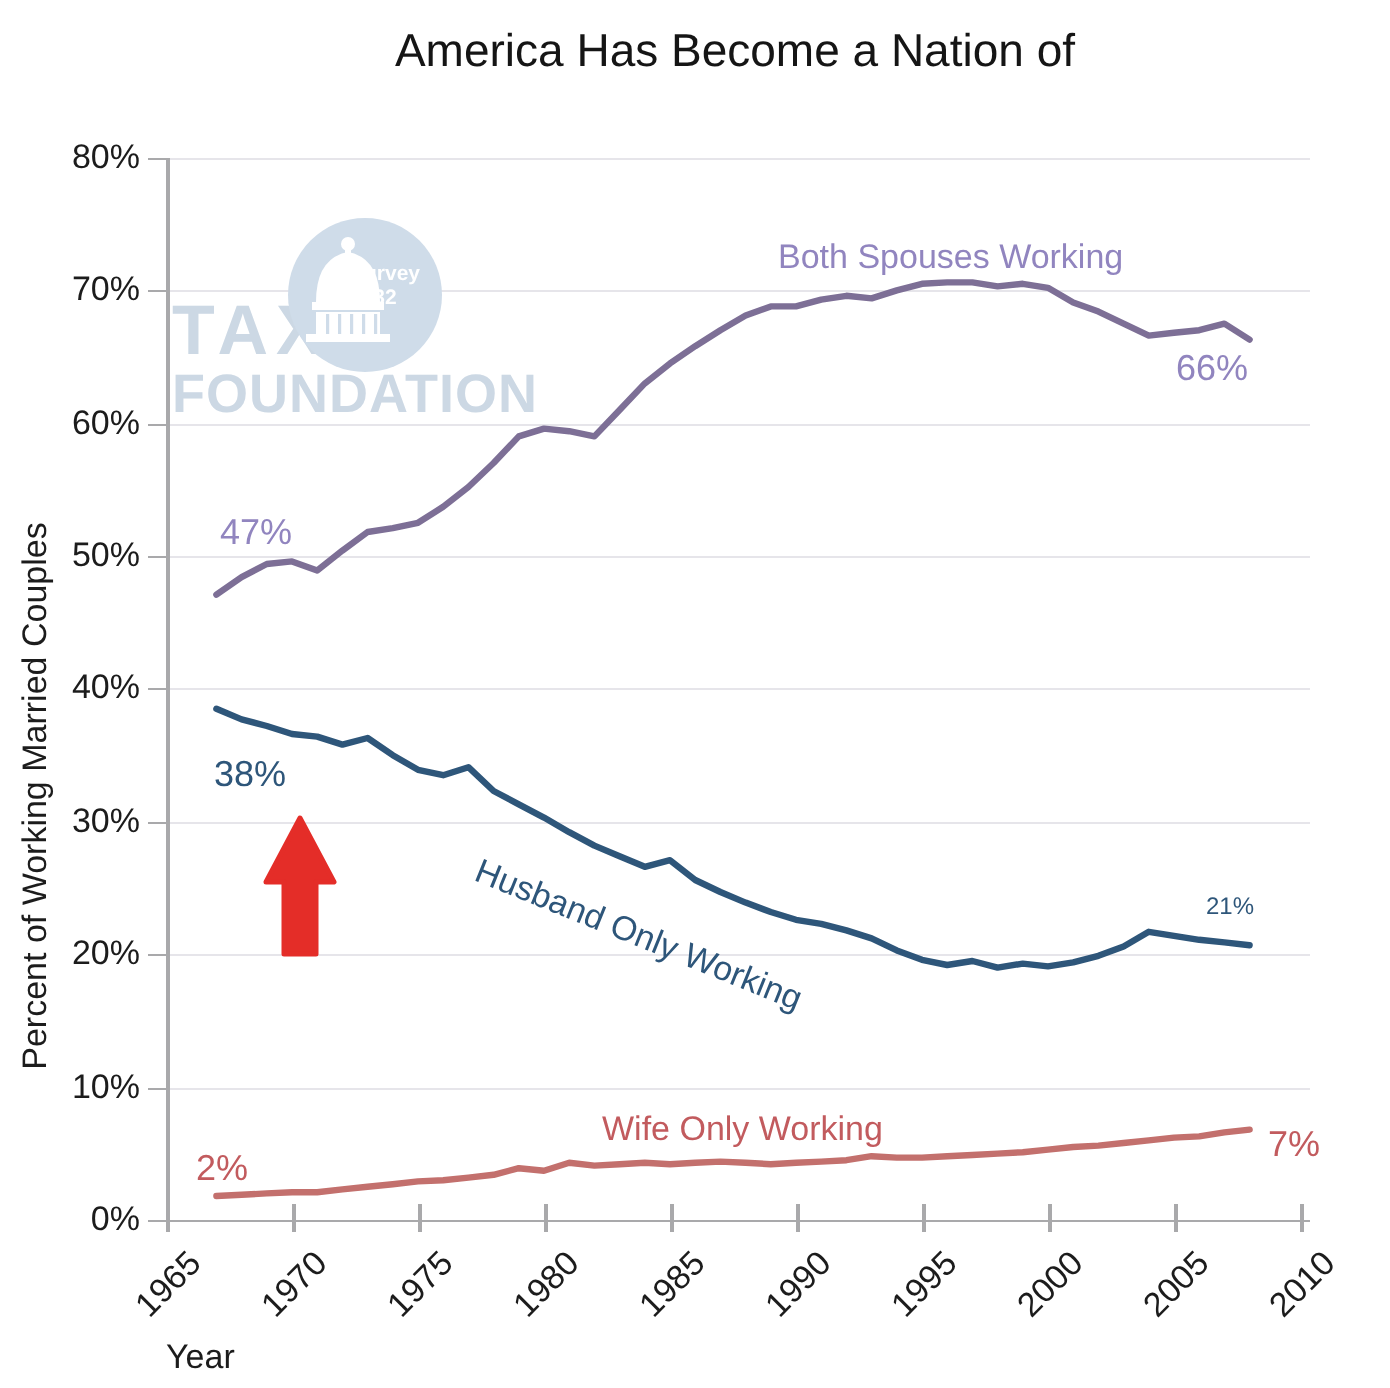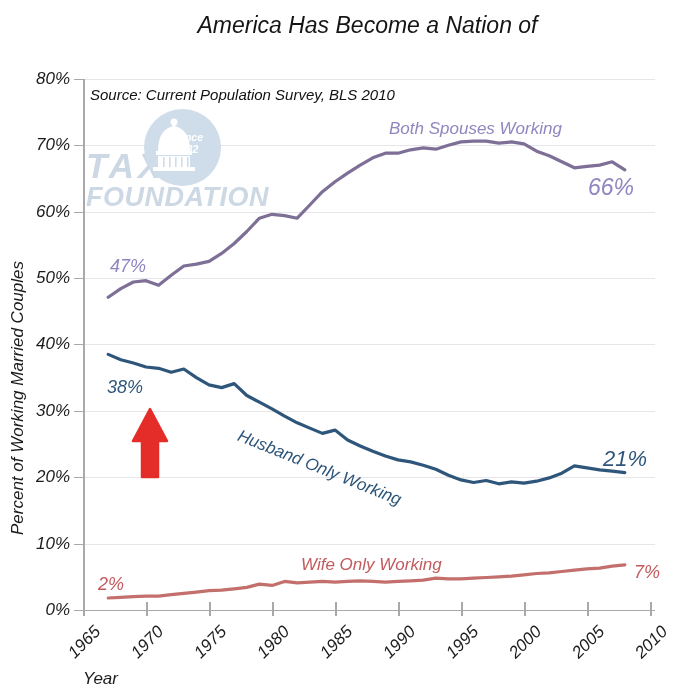--- a/index.html
+++ b/index.html
@@ -1,17 +1,17 @@
 <!DOCTYPE html>
 <html><head>
 <meta charset="utf-8">
 <style>
   html,body{margin:0;padding:0;background:#fff;}
   #stage{position:relative;width:695px;height:694px;background:#fff;overflow:hidden;
-         font-family:"Liberation Sans",sans-serif;color:#1c1c1c;font-style:italic;}
+         font-family:"Liberation Sans",sans-serif;color:#1c1c1c;}
   .abs{position:absolute;}
   
   #title{left:40px;top:12px;width:655px;text-align:center;font-size:23px;line-height:26px;color:#151515;z-index:6;}
   
   #source{left:90px;top:86px;font-size:15px;color:#111;z-index:6;}
   
   #ylabel{left:-232px;top:388px;width:500px;text-align:center;font-size:17px;transform:rotate(-90deg);z-index:6;}
   #xlabel{left:83px;top:669px;width:560px;text-align:left;font-size:17px;z-index:6;}
   
   #gridlayer{left:0;top:0;width:695px;height:694px;z-index:1;}
@@ -27,38 +27,37 @@
               transform:rotate(-45deg);transform-origin:100% 0%;}
   
   #wm-tax{left:86px;top:146px;font-size:35px;font-weight:bold;letter-spacing:4px;z-index:1;}
   #wm-foundation{left:86px;top:182px;font-size:27px;font-weight:bold;letter-spacing:0.5px;z-index:1;}
   #wm-badge{left:144px;top:109px;width:77px;height:77px;border-radius:50%;z-index:2;}
   #wm-since{left:175px;top:131px;width:40px;font-size:10.5px;font-weight:bold;color:#fff;line-height:1.15;z-index:3;text-align:left;}
   
   .anno{position:absolute;white-space:nowrap;}
   #anno-both-label{left:389px;top:119px;font-size:17px;}
   #anno-both-start{left:110px;top:256px;font-size:18px;}
-  #anno-both-end{left:588px;top:174px;font-size:23px;}
+  #anno-both-end{left:588px;top:174px;font-size:18px;}
   #anno-husband-label{left:242px;top:426px;font-size:17px;transform:rotate(22deg);transform-origin:0 0;}
   #anno-husband-start{left:107px;top:377px;font-size:18px;}
-  #anno-husband-end{left:603px;top:446px;font-size:22px;}
+  #anno-husband-end{left:603px;top:446px;font-size:12px;}
   #anno-wife-label{left:301px;top:555px;font-size:17px;}
   #anno-wife-start{left:98px;top:574px;font-size:18px;}
   #anno-wife-end{left:634px;top:562px;font-size:18px;}
 </style>
 </head>
 <body>
 
 <div id="stage">
 
   <div id="title" class="abs">
     <div>America Has Become a Nation of</div>
   </div>
 
-  <div id="source" class="abs">Source: Current Population Survey, BLS 2010</div>
 
   <div id="gridlayer" class="abs">
       <div class="gridline" style="left: 83px; top: 543.6px; width: 572px; background: rgb(230, 229, 234);"></div>
       <div class="gridline" style="left: 83px; top: 477.2px; width: 572px; background: rgb(230, 229, 234);"></div>
       <div class="gridline" style="left: 83px; top: 410.8px; width: 572px; background: rgb(230, 229, 234);"></div>
       <div class="gridline" style="left: 83px; top: 344.4px; width: 572px; background: rgb(230, 229, 234);"></div>
       <div class="gridline" style="left: 83px; top: 278px; width: 572px; background: rgb(230, 229, 234);"></div>
       <div class="gridline" style="left: 83px; top: 211.6px; width: 572px; background: rgb(230, 229, 234);"></div>
       <div class="gridline" style="left: 83px; top: 145.2px; width: 572px; background: rgb(230, 229, 234);"></div>
       <div class="gridline" style="left: 83px; top: 78.8px; width: 572px; background: rgb(230, 229, 234);"></div>
@@ -118,21 +117,21 @@
           <rect x="19" y="48" width="1.6" height="10" fill="#cfdce9"></rect>
           <rect x="25" y="48" width="1.6" height="10" fill="#cfdce9"></rect>
           <rect x="31" y="48" width="1.6" height="10" fill="#cfdce9"></rect>
           <rect x="37" y="48" width="1.6" height="10" fill="#cfdce9"></rect>
           <rect x="43" y="48" width="1.6" height="10" fill="#cfdce9"></rect>
         </g>
         <rect x="9" y="58" width="42" height="4" fill="#ffffff"></rect>
       </svg>
     </div>
     <div id="wm-since" class="abs">
-      <div>Since</div>
+      <div>Survey</div>
       <div>1932</div>
     </div>
   </div>
 
   <svg id="plotsvg" class="abs" width="695" height="694">
       <polyline points="108.2,297.3 120.8,288.6 133.4,282.0 146.0,280.7 158.6,285.3 171.2,275.3 183.8,266.0 196.4,264.1 209.0,261.4 221.6,253.4 234.2,243.5 246.8,231.5 259.4,218.2 272.0,214.3 284.6,215.6 297.2,218.2 309.8,205.0 322.4,191.7 335.0,181.7 347.6,173.1 360.2,165.1 372.8,157.8 385.4,153.2 398.0,153.2 410.6,149.8 423.2,147.9 435.8,149.2 448.4,145.2 461.0,141.9 473.6,141.2 486.2,141.2 498.8,143.2 511.4,141.9 524.0,143.9 536.6,151.2 549.2,155.8 561.8,161.8 574.4,167.8 587.0,166.4 599.6,165.1 612.2,161.8 624.8,169.8" fill="none" stroke="#7d6f96" stroke-width="3.2" stroke-linejoin="round" stroke-linecap="round"></polyline>
       <polyline points="108.2,354.4 120.8,359.7 133.4,363.0 146.0,367.0 158.6,368.3 171.2,372.3 183.8,369.0 196.4,377.6 209.0,384.9 221.6,387.6 234.2,383.6 246.8,395.5 259.4,402.2 272.0,408.8 284.6,416.1 297.2,422.8 309.8,428.1 322.4,433.4 335.0,430.1 347.6,440.0 360.2,446.0 372.8,451.3 385.4,456.0 398.0,459.9 410.6,461.9 423.2,465.2 435.8,469.2 448.4,475.2 461.0,479.9 473.6,482.5 486.2,480.5 498.8,483.8 511.4,481.8 524.0,483.2 536.6,481.2 549.2,477.9 561.8,473.2 574.4,465.9 587.0,467.9 599.6,469.9 612.2,471.2 624.8,472.6" fill="none" stroke="#2e567a" stroke-width="3.2" stroke-linejoin="round" stroke-linecap="round"></polyline>
       <polyline points="108.2,598.0 120.8,597.4 133.4,596.7 146.0,596.1 158.6,596.1 171.2,594.7 183.8,593.4 196.4,592.1 209.0,590.7 221.6,590.1 234.2,588.8 246.8,587.4 259.4,584.1 272.0,585.4 284.6,581.4 297.2,582.8 309.8,582.1 322.4,581.4 335.0,582.1 347.6,581.4 360.2,580.8 372.8,581.4 385.4,582.1 398.0,581.4 410.6,580.8 423.2,580.1 435.8,578.1 448.4,578.8 461.0,578.8 473.6,578.1 486.2,577.5 498.8,576.8 511.4,576.1 524.0,574.8 536.6,573.5 549.2,572.8 561.8,571.5 574.4,570.2 587.0,568.8 599.6,568.2 612.2,566.2 624.8,564.8" fill="none" stroke="#c3706d" stroke-width="3.2" stroke-linejoin="round" stroke-linecap="round"></polyline>
     </svg>
 

